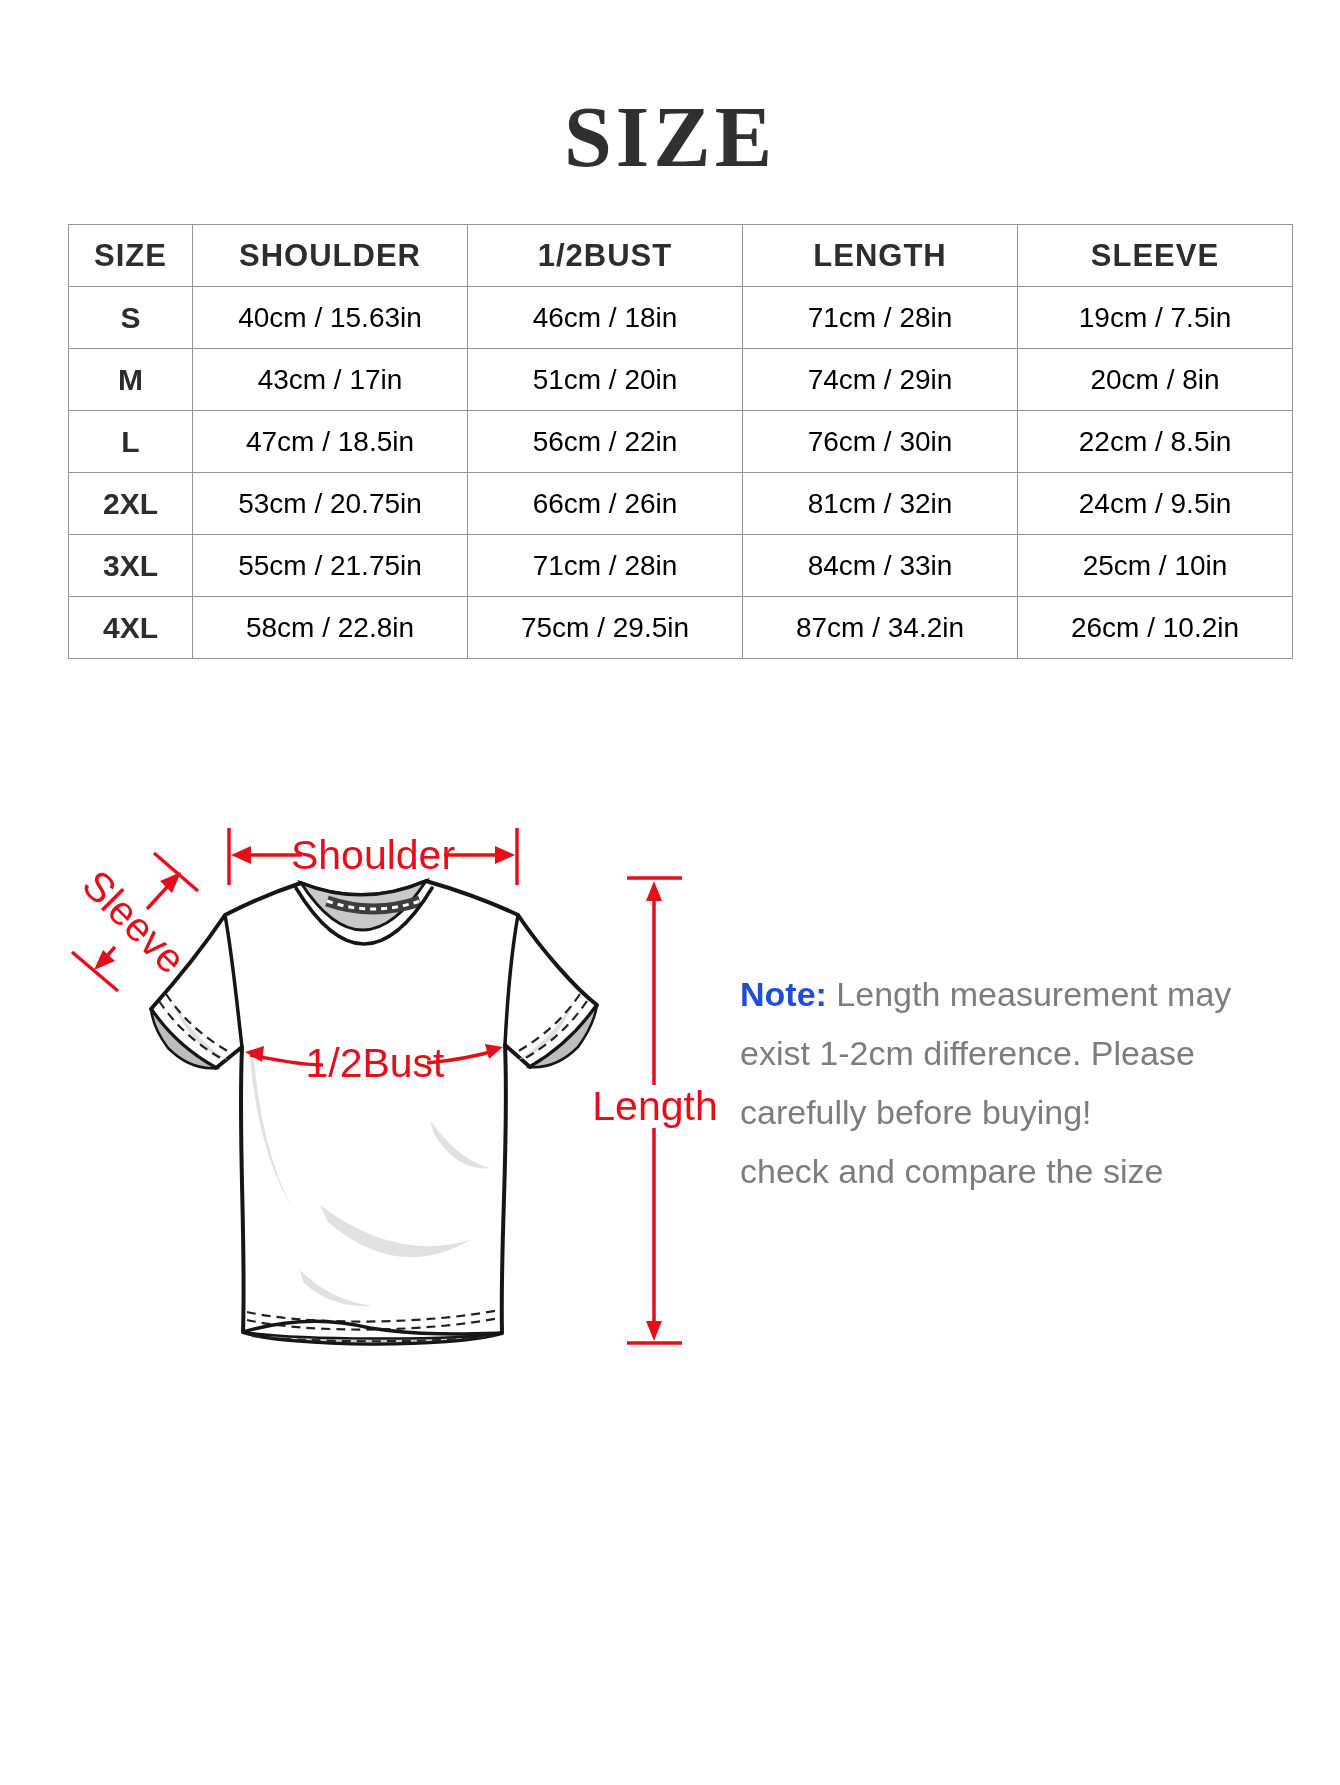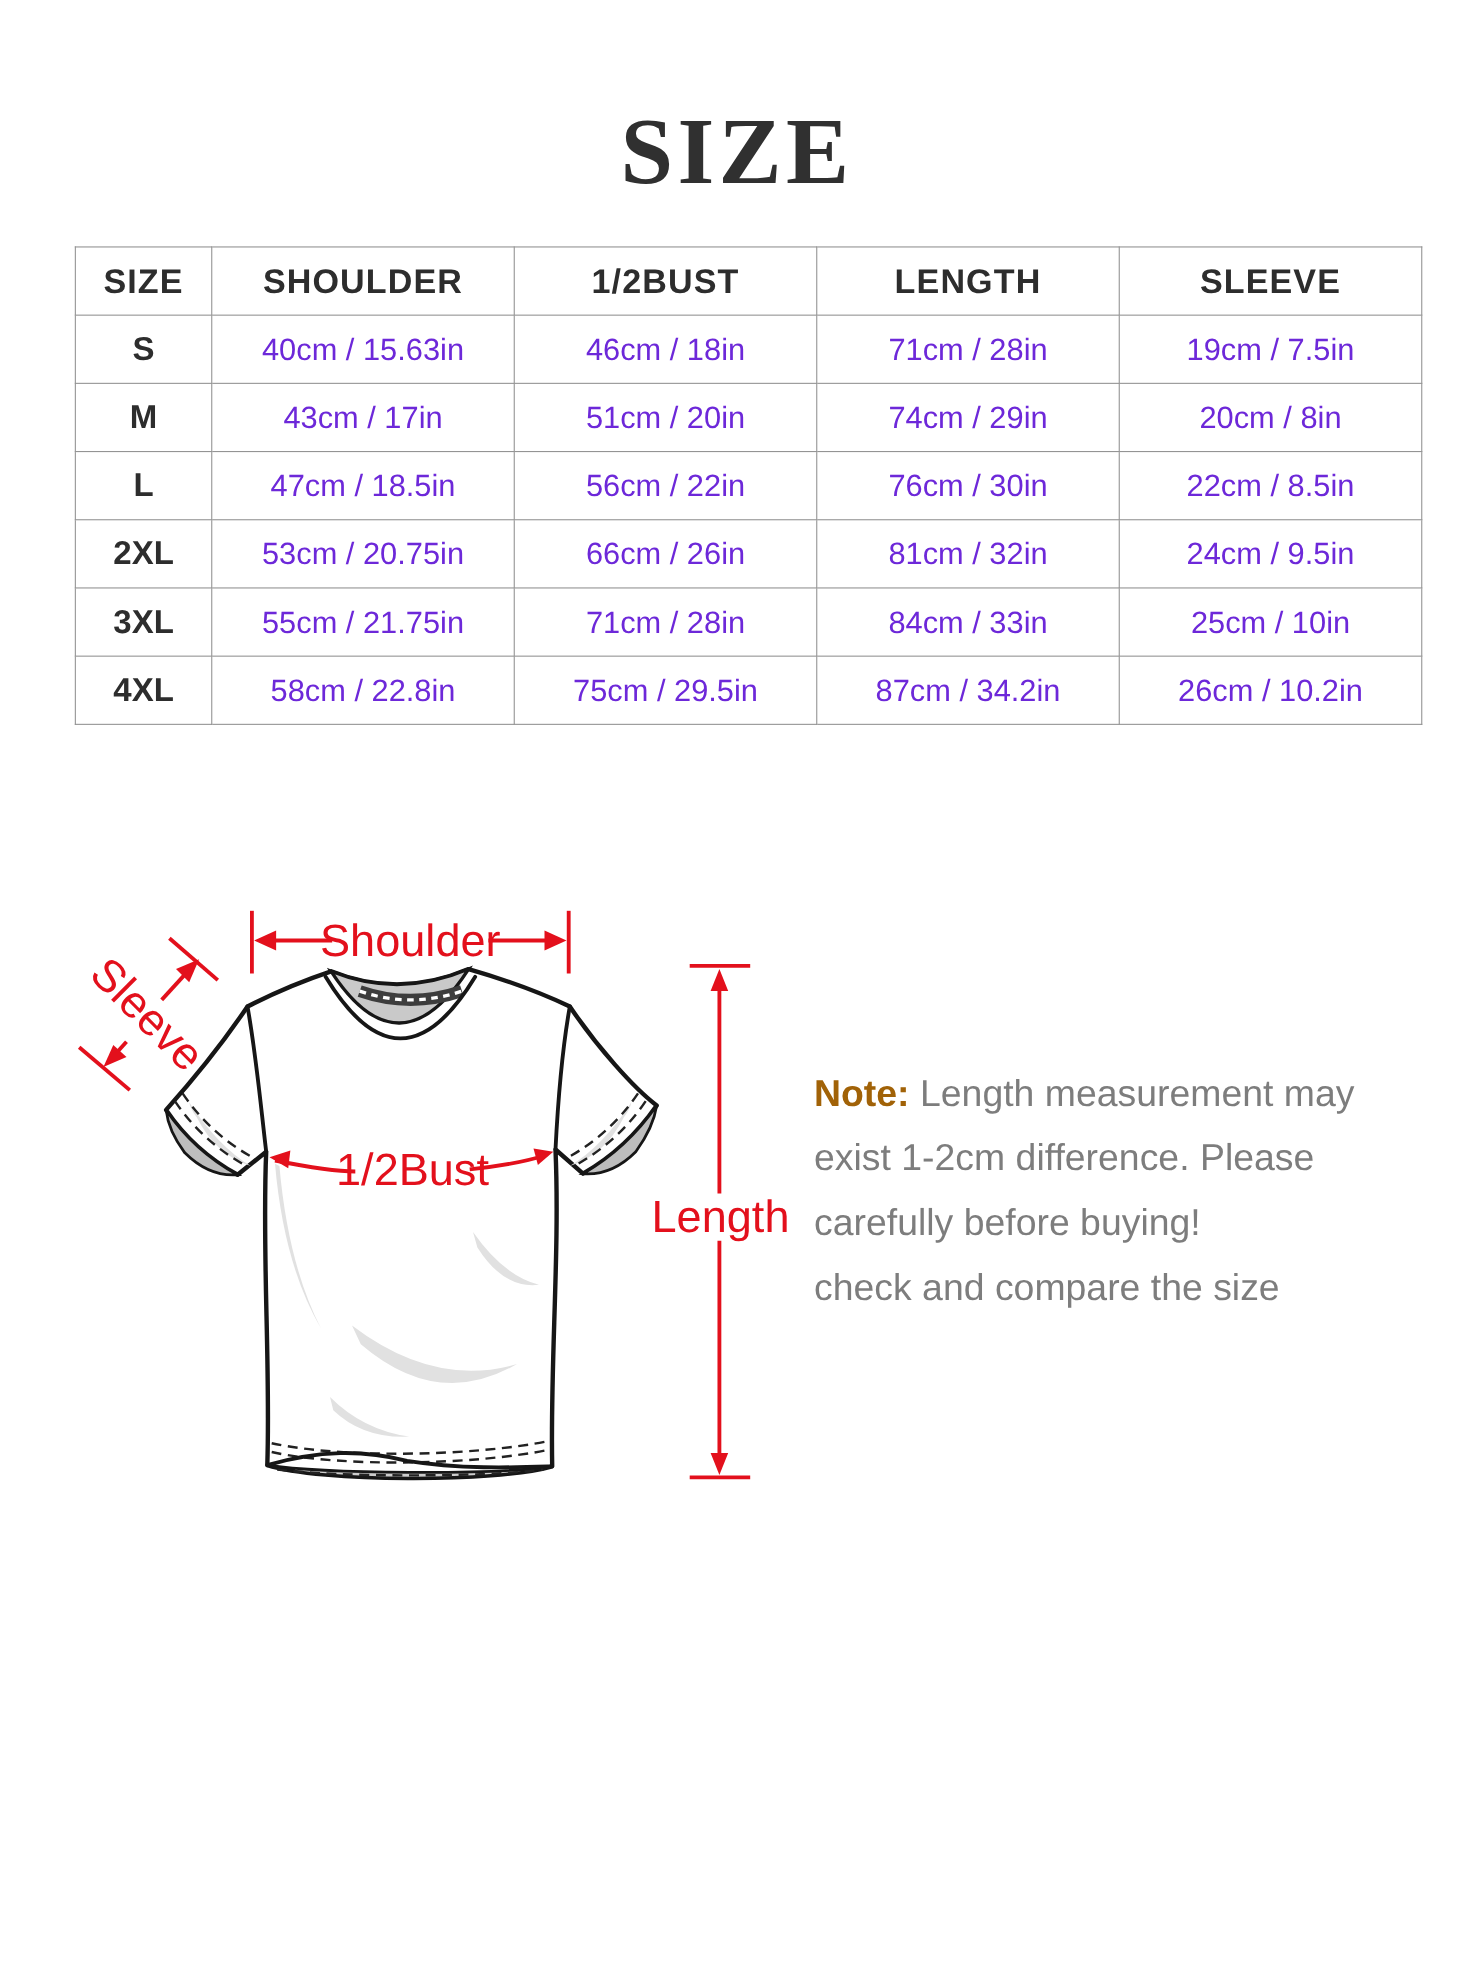--- a/index.html
+++ b/index.html
@@ -20,21 +20,21 @@
     border:1.5px solid #949494;text-align:center;vertical-align:middle;
     padding:0;height:61px;white-space:nowrap;
   }
   table.size-table thead th{
     font-size:31px;font-weight:bold;color:#2d2d2d;letter-spacing:1px;
   }
   table.size-table tbody th{
     font-size:30px;font-weight:bold;color:#2d2d2d;
   }
   table.size-table tbody td{
-    font-size:28px;font-weight:normal;color:#6d28d9;
+    font-size:28px;font-weight:normal;color:#000000;
   }
   .diagram-svg{position:absolute;left:0;top:0;width:1340px;height:1785px;}
   .shirt-line{fill:none;stroke:#161616;stroke-width:3.5;stroke-linecap:round;}
   .shirt-fill{fill:#ffffff;stroke:#161616;stroke-width:4;stroke-linejoin:round;}
   .gray-fill{fill:#c9c9c9;stroke:#161616;stroke-width:3;}
   .cuff-fill{fill:#bdbdbd;stroke:#161616;stroke-width:2.5;}
   .hem-fill{fill:#cdcdcd;stroke:#161616;stroke-width:2.5;}
   .wrinkle{fill:#e1e1e1;stroke:none;}
   .stitch{fill:none;stroke:#222222;stroke-width:2.2;stroke-dasharray:9 6;}
   .zig-band{fill:none;stroke:#3d3d3d;stroke-width:11;}
@@ -42,21 +42,21 @@
   .red-line{fill:none;stroke:var(--accent,#e3101c);stroke-width:3.5;}
   .red-head{fill:var(--accent,#e3101c);stroke:none;}
   .red-label{
     fill:var(--accent,#e3101c);
     font-family:"Liberation Sans", sans-serif;font-size:41px;
   }
   .note-block{
     position:absolute;left:740px;top:965px;width:525px;
     font-size:34px;line-height:59px;color:#7d7d7d;
   }
-  .note-block b{color:#a16207;font-weight:bold;}
+  .note-block b{color:#1d4ed8;font-weight:bold;}
 </style>
 </head>
 <body>
 
 <div class="page-title">SIZE</div>
 
 <table class="size-table">
   <colgroup>
     <col style="width:124px">
       <col style="width:275px">

